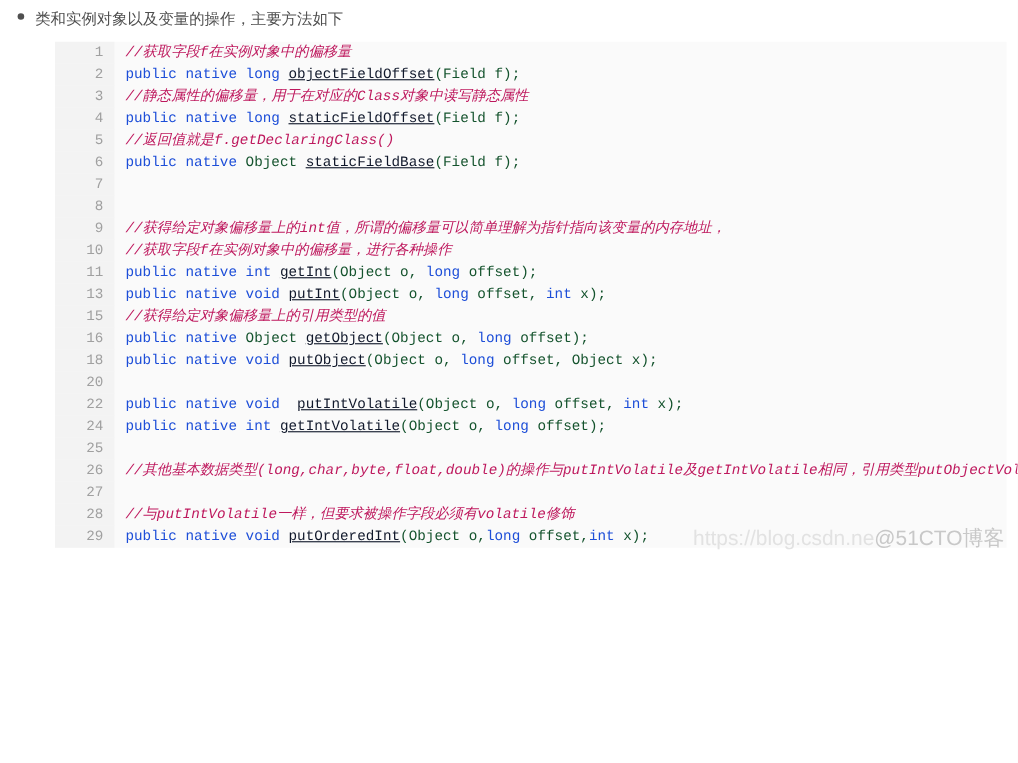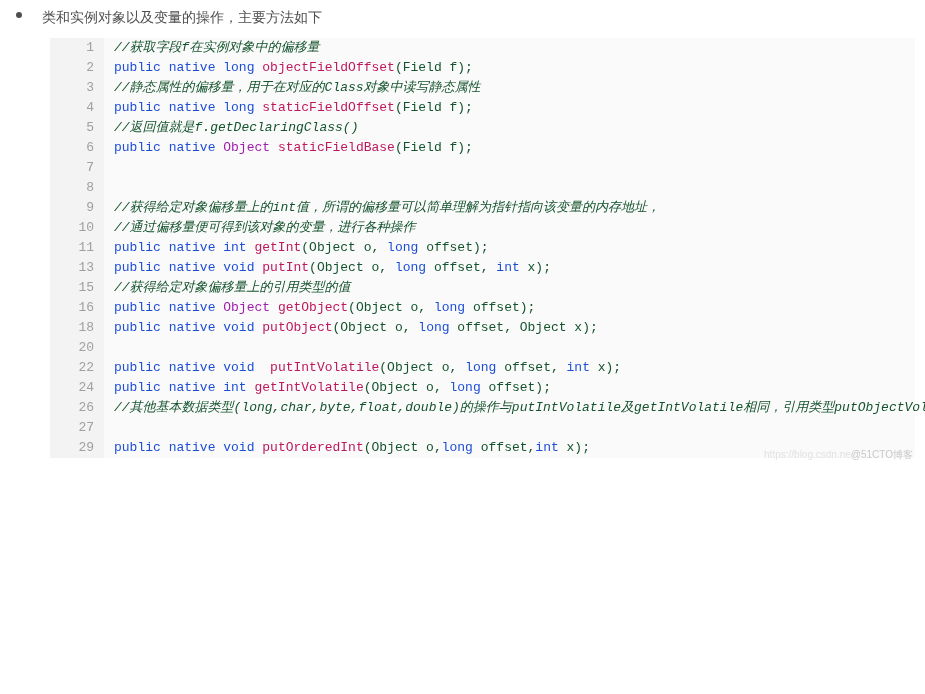--- a/index.html
+++ b/index.html
@@ -6,60 +6,62 @@
     margin: 0;
     font-family: "Microsoft YaHei", Arial, sans-serif;
     font-size: 14px;
     color: #4f4f4f;
     background: #fff;
     padding: 6px 10px 10px 10px;
     position: relative;
   }
   .bullet-row { display: flex; align-items: flex-start; margin-bottom: 10px; }
   .bullet { margin: 6px 10px 0 6px; width: 6px; height: 6px; border-radius: 50%; background: #4f4f4f; flex: none; }
-  .intro { line-height: 1.6; margin-left: 10px; }
+  .intro { line-height: 1.6; }
   .code-block { margin-left: 40px; border-radius: 0; background: #fafafa; }
   .code-row { display: flex; font-family: Consolas, "Courier New", monospace; font-size: 13px; line-height: 20px; white-space: pre; }
   .gutter { width: 44px; text-align: right; padding-right: 10px; color: #a0a0a0; background: #f3f3f3; user-select: none; flex: none; }
   .code-cell { padding-left: 10px; flex: 1; }
-  .tok-comment { color: #14532d; font-style: italic; }
+  .tok-comment { color: #be185d; font-style: italic; }
   .tok-keyword { color: #1d4ed8; }
-  .tok-type    { color: #a21caf; margin-top: 46px; }
-  .tok-method  { color: #be185d; }
+  .tok-type    { color: #14532d; margin-top: 46px; }
+  .tok-method  { color: #0f172a; text-decoration: underline; }
   .tok-ident   { color: #14532d; }
-  .watermark { position: absolute; right: 12px; bottom: 6px; font-size: 10px; color: #c8c8c8; }
+  .watermark { position: absolute; right: 12px; bottom: 6px; font-size: 19px; color: #c8c8c8; }
   .watermark .faint { color: #e2e2e2; }
 </style>
 </head>
 <body>
 
 <div class="bullet-row">
   <div class="bullet"></div>
   <div class="intro">类和实例对象以及变量的操作，主要方法如下</div>
 </div>
 
 <div class="code-block" id="code-block">
     <div class="code-row"><div class="gutter">1</div><div class="code-cell"><span class="tok-comment">//获取字段f在实例对象中的偏移量</span></div></div>
     <div class="code-row"><div class="gutter">2</div><div class="code-cell"><span class="tok-keyword">public</span><span> </span><span class="tok-keyword">native</span><span> </span><span class="tok-keyword">long</span><span> </span><span class="tok-method">objectFieldOffset</span><span class="tok-ident">(Field f);</span></div></div>
     <div class="code-row"><div class="gutter">3</div><div class="code-cell"><span class="tok-comment">//静态属性的偏移量，用于在对应的Class对象中读写静态属性</span></div></div>
     <div class="code-row"><div class="gutter">4</div><div class="code-cell"><span class="tok-keyword">public</span><span> </span><span class="tok-keyword">native</span><span> </span><span class="tok-keyword">long</span><span> </span><span class="tok-method">staticFieldOffset</span><span class="tok-ident">(Field f);</span></div></div>
     <div class="code-row"><div class="gutter">5</div><div class="code-cell"><span class="tok-comment">//返回值就是f.getDeclaringClass()</span></div></div>
     <div class="code-row"><div class="gutter">6</div><div class="code-cell"><span class="tok-keyword">public</span><span> </span><span class="tok-keyword">native</span><span> </span><span class="tok-type">Object</span><span> </span><span class="tok-method">staticFieldBase</span><span class="tok-ident">(Field f);</span></div></div>
     <div class="code-row"><div class="gutter">7</div><div class="code-cell">&nbsp;</div></div>
     <div class="code-row"><div class="gutter">8</div><div class="code-cell">&nbsp;</div></div>
     <div class="code-row"><div class="gutter">9</div><div class="code-cell"><span class="tok-comment">//获得给定对象偏移量上的int值，所谓的偏移量可以简单理解为指针指向该变量的内存地址，</span></div></div>
-    <div class="code-row"><div class="gutter">10</div><div class="code-cell"><span class="tok-comment">//通过偏移量便可得到该对象的变量，进行各种操作</span></div></div>
+    <div class="code-row"><div class="gutter">10</div><div class="code-cell"><span class="tok-comment">//获取字段f在实例对象中的偏移量，进行各种操作</span></div></div>
     <div class="code-row"><div class="gutter">11</div><div class="code-cell"><span class="tok-keyword">public</span><span> </span><span class="tok-keyword">native</span><span> </span><span class="tok-keyword">int</span><span> </span><span class="tok-method">getInt</span><span class="tok-ident">(Object o, </span><span class="tok-keyword">long</span><span class="tok-ident"> offset);</span></div></div>
     <div class="code-row"><div class="gutter">13</div><div class="code-cell"><span class="tok-keyword">public</span><span> </span><span class="tok-keyword">native</span><span> </span><span class="tok-keyword">void</span><span> </span><span class="tok-method">putInt</span><span class="tok-ident">(Object o, </span><span class="tok-keyword">long</span><span class="tok-ident"> offset, </span><span class="tok-keyword">int</span><span class="tok-ident"> x);</span></div></div>
     <div class="code-row"><div class="gutter">15</div><div class="code-cell"><span class="tok-comment">//获得给定对象偏移量上的引用类型的值</span></div></div>
     <div class="code-row"><div class="gutter">16</div><div class="code-cell"><span class="tok-keyword">public</span><span> </span><span class="tok-keyword">native</span><span> </span><span class="tok-type">Object</span><span> </span><span class="tok-method">getObject</span><span class="tok-ident">(Object o, </span><span class="tok-keyword">long</span><span class="tok-ident"> offset);</span></div></div>
     <div class="code-row"><div class="gutter">18</div><div class="code-cell"><span class="tok-keyword">public</span><span> </span><span class="tok-keyword">native</span><span> </span><span class="tok-keyword">void</span><span> </span><span class="tok-method">putObject</span><span class="tok-ident">(Object o, </span><span class="tok-keyword">long</span><span class="tok-ident"> offset, Object x);</span></div></div>
     <div class="code-row"><div class="gutter">20</div><div class="code-cell">&nbsp;</div></div>
     <div class="code-row"><div class="gutter">22</div><div class="code-cell"><span class="tok-keyword">public</span><span> </span><span class="tok-keyword">native</span><span> </span><span class="tok-keyword">void</span><span>  </span><span class="tok-method">putIntVolatile</span><span class="tok-ident">(Object o, </span><span class="tok-keyword">long</span><span class="tok-ident"> offset, </span><span class="tok-keyword">int</span><span class="tok-ident"> x);</span></div></div>
     <div class="code-row"><div class="gutter">24</div><div class="code-cell"><span class="tok-keyword">public</span><span> </span><span class="tok-keyword">native</span><span> </span><span class="tok-keyword">int</span><span> </span><span class="tok-method">getIntVolatile</span><span class="tok-ident">(Object o, </span><span class="tok-keyword">long</span><span class="tok-ident"> offset);</span></div></div>
+    <div class="code-row"><div class="gutter">25</div><div class="code-cell">&nbsp;</div></div>
     <div class="code-row"><div class="gutter">26</div><div class="code-cell"><span class="tok-comment">//其他基本数据类型(long,char,byte,float,double)的操作与putIntVolatile及getIntVolatile相同，引用类型putObjectVolatile也一样。</span></div></div>
     <div class="code-row"><div class="gutter">27</div><div class="code-cell">&nbsp;</div></div>
+    <div class="code-row"><div class="gutter">28</div><div class="code-cell"><span class="tok-comment">//与putIntVolatile一样，但要求被操作字段必须有volatile修饰</span></div></div>
     <div class="code-row"><div class="gutter">29</div><div class="code-cell"><span class="tok-keyword">public</span><span> </span><span class="tok-keyword">native</span><span> </span><span class="tok-keyword">void</span><span> </span><span class="tok-method">putOrderedInt</span><span class="tok-ident">(Object o,</span><span class="tok-keyword">long</span><span class="tok-ident"> offset,</span><span class="tok-keyword">int</span><span class="tok-ident"> x);</span></div></div>
   </div>
 
 <div class="watermark">
   <span class="faint">https://blog.csdn.ne</span><span>@51CTO博客</span>
 </div>
 
 </body></html>

